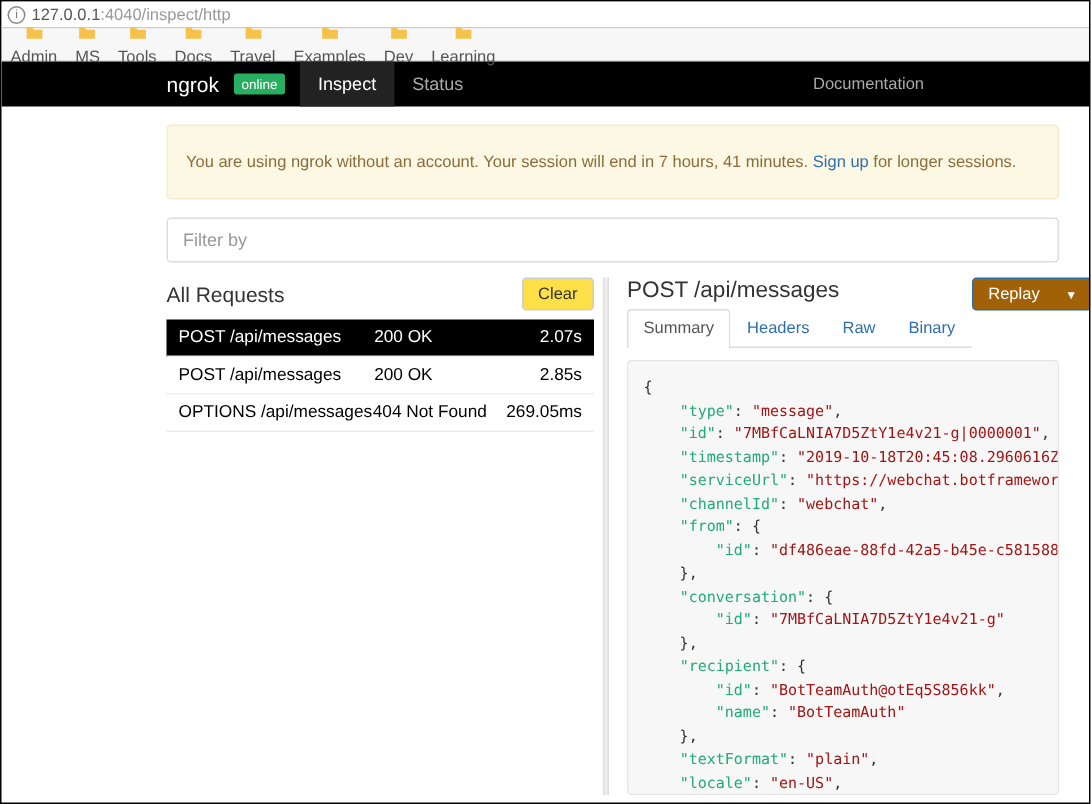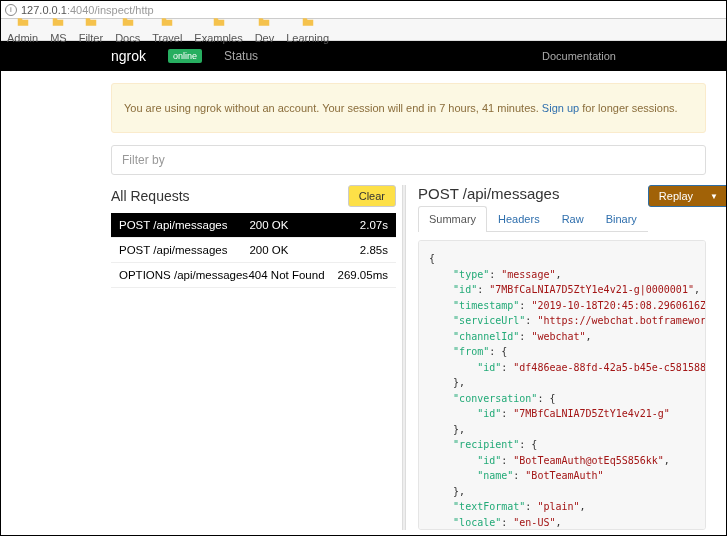--- a/index.html
+++ b/index.html
@@ -6,21 +6,21 @@
 body { font-family:-apple-system,BlinkMacSystemFont,"Segoe UI",Helvetica,Arial,sans-serif; font-size:12px; background:#fff; width:727px; height:536px; overflow:hidden; border:1px solid #000; }
 .addr-bar { height:18px; border-bottom:1px solid #ccc; display:flex; align-items:center; padding:0 4px; gap:4px; background:#fff; }
 .info-ico { width:12px; height:12px; border:1px solid #888; border-radius:50%; display:flex; align-items:center; justify-content:center; font-size:8px; color:#777; }
 .addr-bar .url { color:#555; font-size:11px; }
 .addr-bar .url .path { color:#999; }
 .bm-bar { height:22px; background:#f7f7f7; border-bottom:1px solid #ddd; display:flex; align-items:center; padding:0 6px; gap:12px; }
 .bm { display:flex; align-items:center; gap:4px; font-size:11px; color:#555; cursor:pointer;flex-direction:column; }
 .bm svg { width:12px; height:12px; }
 .topnav { height:30px; background:#000; display:flex; align-items:center; padding:0 110px 0 110px; justify-content:space-between; }
 .topnav-left { display:flex; align-items:center; height:100%; }
-.brand { color:#fff; font-size:14px; margin-right:22px; }
+.brand { color:#fff; font-size:14px; margin-right:10px; }
 .badge-online { background:#27ae60; color:#fff; font-size:9px; padding:2px 5px; border-radius:2px; margin-right:10px; }
 .nav-item { color:#aaa; font-size:12px; padding:0 12px; height:100%; display:flex; align-items:center; cursor:pointer; }
 .nav-item.active { background:#222; color:#fff; }
 .doclink { color:#aaa; font-size:11px; cursor:pointer; }
 .content { padding:12px 20px 0 110px; }
 .alert { background:#fcf8e3; border:1px solid #faebcc; color:#8a6d3b; font-size:11px; padding:18px 12px; border-radius:3px; margin-bottom:12px; }
 .alert a { color:#2f6fad; text-decoration:none; }
 .filter { border:1px solid #ddd; border-radius:3px; font-size:12px; color:#999; padding:7px 10px; margin-bottom:10px; background:#fff; }
 .split { display:flex; gap:6px; }
 .left { width:285px; flex-shrink:0; }
@@ -63,21 +63,21 @@
     <div class="bm">
       <svg viewBox="0 0 16 16">
         <path fill="#f5c24c" d="M1 3h5l1.5 2H15v8H1z"></path>
       </svg>
       <span>MS</span>
     </div>
     <div class="bm">
       <svg viewBox="0 0 16 16">
         <path fill="#f5c24c" d="M1 3h5l1.5 2H15v8H1z"></path>
       </svg>
-      <span>Filter</span>
+      <span>Tools</span>
     </div>
     <div class="bm">
       <svg viewBox="0 0 16 16">
         <path fill="#f5c24c" d="M1 3h5l1.5 2H15v8H1z"></path>
       </svg>
       <span>Docs</span>
     </div>
     <div class="bm">
       <svg viewBox="0 0 16 16">
         <path fill="#f5c24c" d="M1 3h5l1.5 2H15v8H1z"></path>
@@ -101,20 +101,21 @@
         <path fill="#f5c24c" d="M1 3h5l1.5 2H15v8H1z"></path>
       </svg>
       <span>Learning</span>
     </div>
   </div>
 
 <div class="topnav">
   <div class="topnav-left">
     <span class="brand">ngrok</span>
     <span class="badge-online">online</span>
+    <span class="nav-item active">Inspect</span>
     <span class="nav-item">Status</span>
   </div>
   <span class="doclink">Documentation</span>
 </div>
 
 <div class="content">
   <div class="alert">
     <span>You are using ngrok without an account. Your session will end in 7 hours, 41 minutes. </span><a href="#">Sign up</a><span> for longer sessions.</span>
   </div>
   <div class="filter">Filter by</div>

